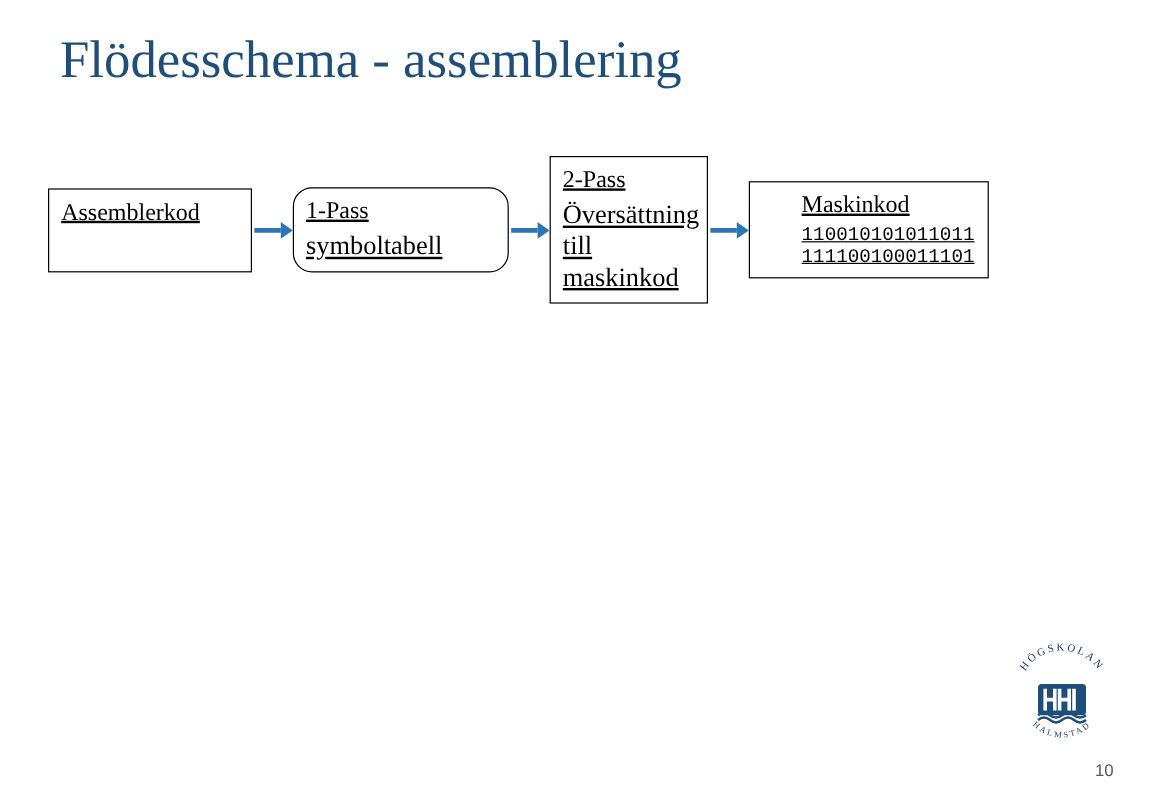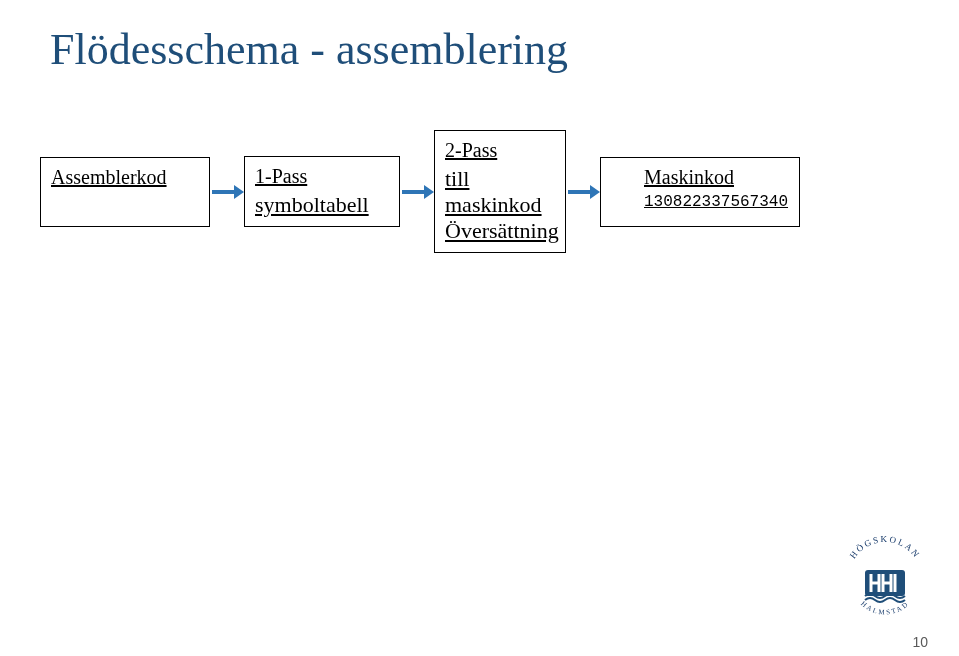--- a/index.html
+++ b/index.html
@@ -101,48 +101,49 @@
     <div style="height:6px;"></div>
   </div>
 
   <div class="arrow">
     <svg width="34" height="20" viewBox="0 0 34 20">
       <line x1="2" y1="10" x2="24" y2="10" stroke="#2e75b6" stroke-width="4"></line>
       <polygon points="24,3 34,10 24,17" fill="#2e75b6"></polygon>
     </svg>
   </div>
 
-  <div class="box" style="width:156px;">
+  <div class="box" style="width:180px;border-radius:16px;">
     <div class="head">1-Pass</div>
     <div class="sub-serif">symboltabell</div>
   </div>
 
   <div class="arrow">
     <svg width="34" height="20" viewBox="0 0 34 20">
       <line x1="2" y1="10" x2="24" y2="10" stroke="#2e75b6" stroke-width="4"></line>
       <polygon points="24,3 34,10 24,17" fill="#2e75b6"></polygon>
     </svg>
   </div>
 
   <div class="box" style="width:132px;">
     <div class="head">2-Pass</div>
+    <div class="sub-serif">Översättning</div>
     <div class="sub-serif">till maskinkod</div>
-    <div class="sub-serif">Översättning</div>
   </div>
 
   <div class="arrow">
     <svg width="34" height="20" viewBox="0 0 34 20">
       <line x1="2" y1="10" x2="24" y2="10" stroke="#2e75b6" stroke-width="4"></line>
       <polygon points="24,3 34,10 24,17" fill="#2e75b6"></polygon>
     </svg>
   </div>
 
   <div class="box" style="width:200px;padding-left:43px;">
     <div class="head">Maskinkod</div>
-    <div class="sub-mono">130822337567340</div>
+    <div class="sub-mono">110010101011011</div>
+    <div class="sub-mono">111100100011101</div>
   </div>
 
 </div>
 
 <div class="logo">
   <svg width="92" height="92" viewBox="0 0 92 92">
     <defs>
       <path id="topArc" d="M 10 42 A 36 36 0 0 1 82 42" fill="none"></path>
       <path id="botArc" d="M 14 56 A 34 34 0 0 0 78 56" fill="none"></path>
     </defs>

